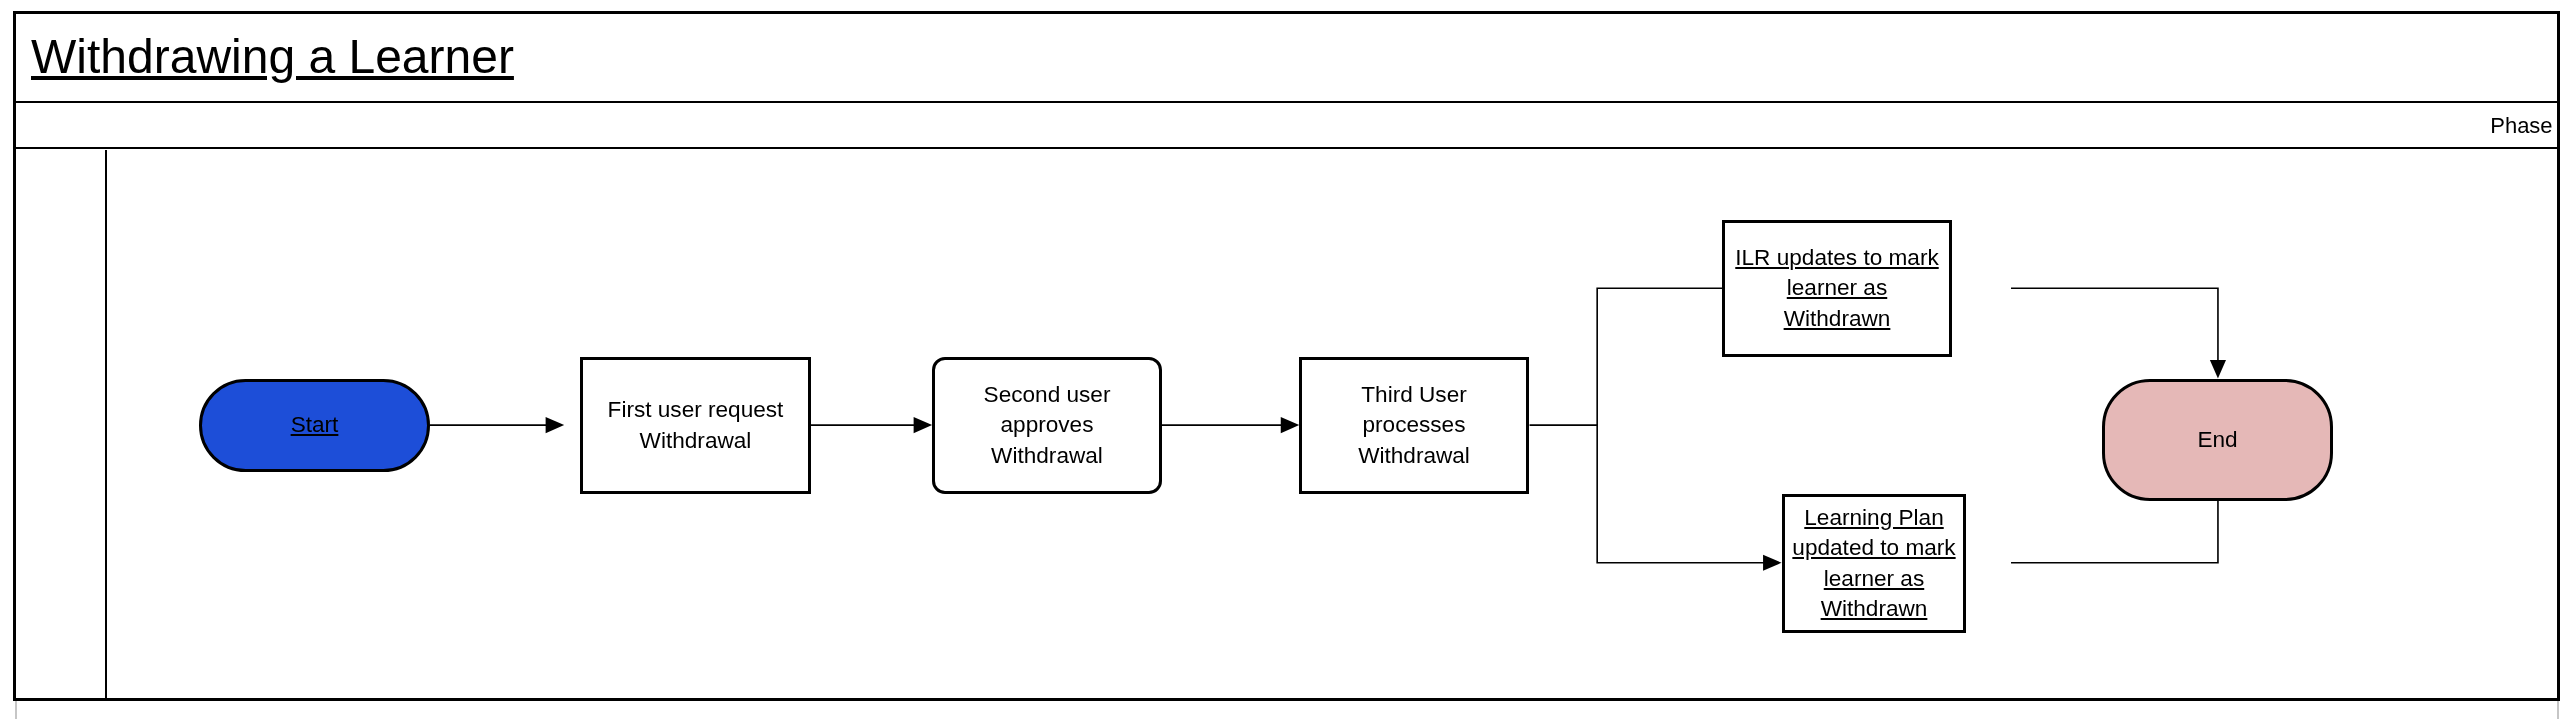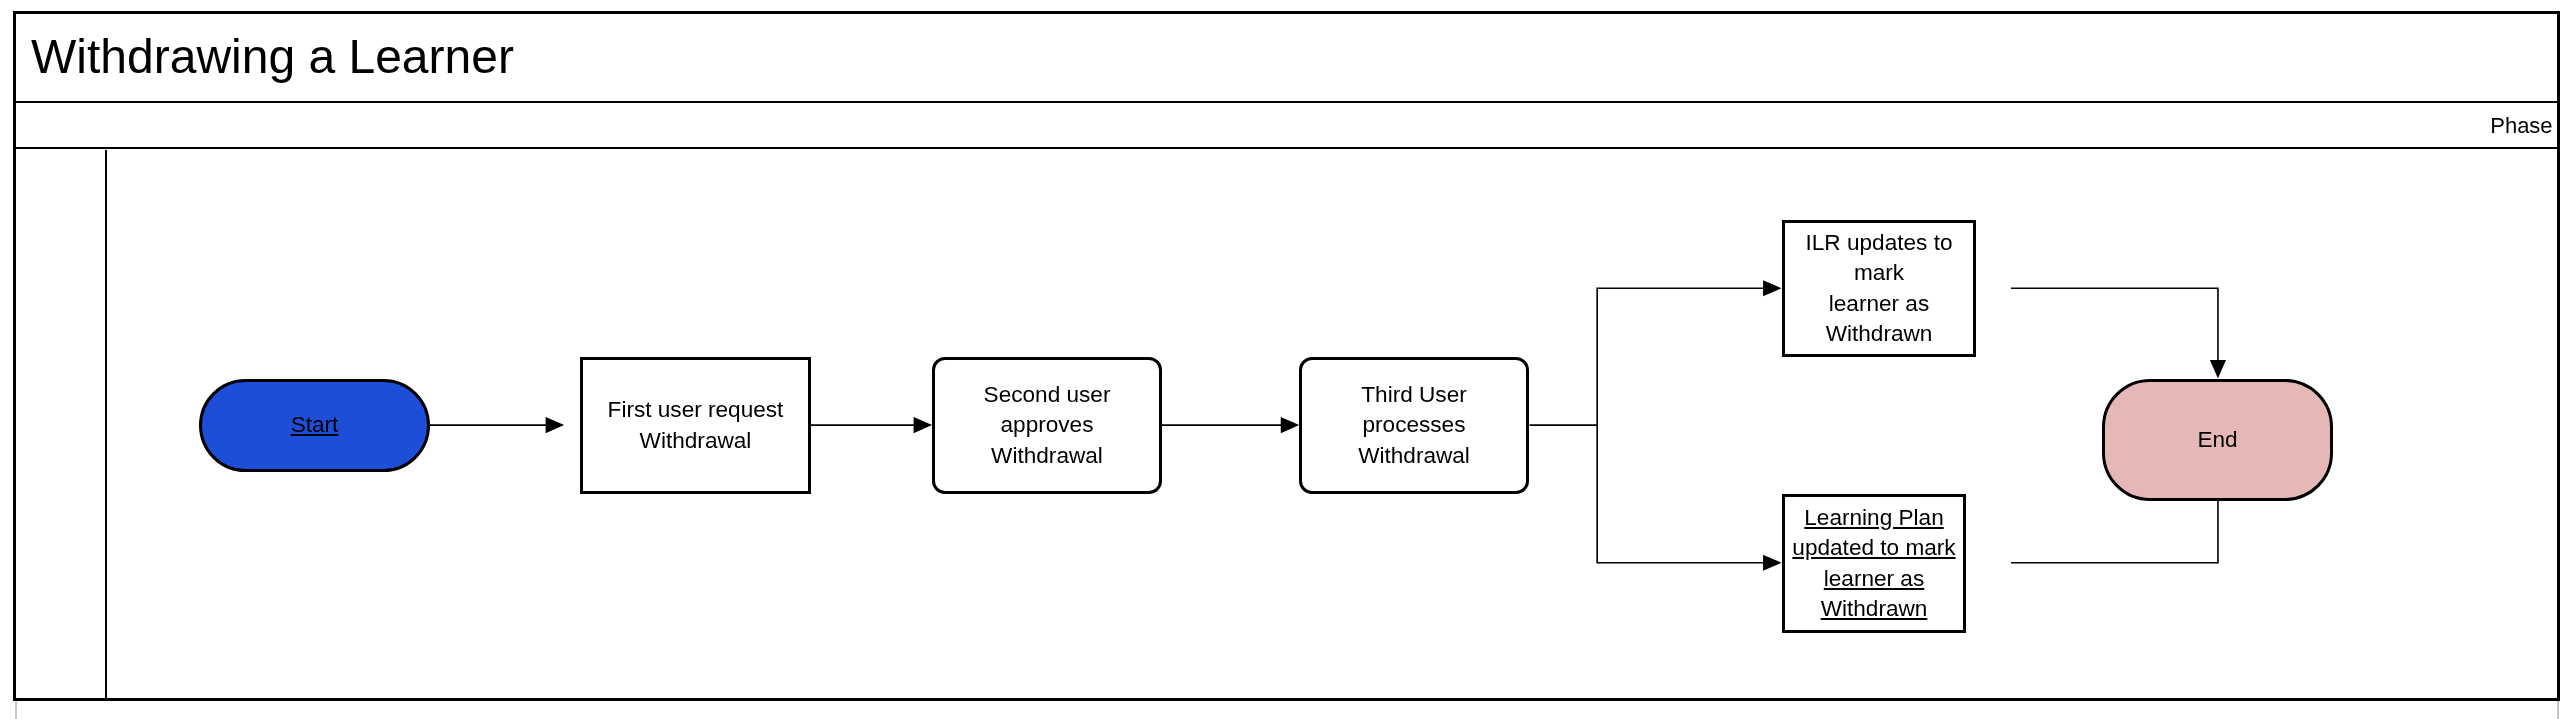--- a/index.html
+++ b/index.html
@@ -26,21 +26,21 @@
   }
   .hsep { left: 13px; width: 2547px; height: 2.4px; background: #000000; }
   #title-sep { top: 101px; }
   #phase-sep { top: 147px; }
   #lane-divider { left: 105px; top: 150px; width: 2.4px; height: 551px; background: #000000; }
 
   
   #title-bar {
     left: 31px; top: 10.5px; height: 91px;
     display: flex; align-items: center;
-    font-size: 48px; letter-spacing: 0;
+    font-size: 48px; letter-spacing: 0; text-decoration: underline;
   }
   #phase-bar {
     top: 104px; right: 23.4px; height: 43px;
     display: flex; align-items: center; justify-content: flex-end;
     font-size: 22px;
   }
 
   
   .node {
     display: flex; align-items: center; justify-content: center;
@@ -48,22 +48,22 @@
     font-size: 22.6px; line-height: 1.35;
     white-space: pre-line;
     border: 3.2px solid #000000;
     background: #ffffff;
   }
   .terminator { border-radius: 48px; }
 
   #node-start { left: 199px; top: 379px; width: 231px; height: 93px; }
   #node-step1 { left: 580px;  top: 357px; width: 231px; height: 137px; }
   #node-step2 { left: 932px; top: 357px; width: 230px; height: 137px; border-radius: 13px; }
-  #node-step3 { left: 1299px; top: 357px; width: 230px; height: 137px; border-radius: 13px; }
-  #node-step4 { left: 1782px; top: 220px; width: 194px; height: 137px; }
+  #node-step3 { left: 1299px; top: 357px; width: 230px; height: 137px; }
+  #node-step4 { left: 1722px; top: 220px; width: 230px; height: 137px; text-decoration: underline; }
   #node-step5 { left: 1782px; top: 494px; width: 184px; height: 139px; text-decoration: underline; }
   #node-end   { left: 2102px; top: 379px; width: 231px; height: 122px; }
 
   
   #edges { left: 0; top: 0; width: 2576px; height: 719px; }
   #edges path { stroke: #000000; stroke-width: 2; fill: none; }
   #edges polygon { fill: #000000; stroke: none; }
 
   
   .page-guide { width: 1.6px; top: 701px; height: 18.5px; background: #c6c6c6; }

